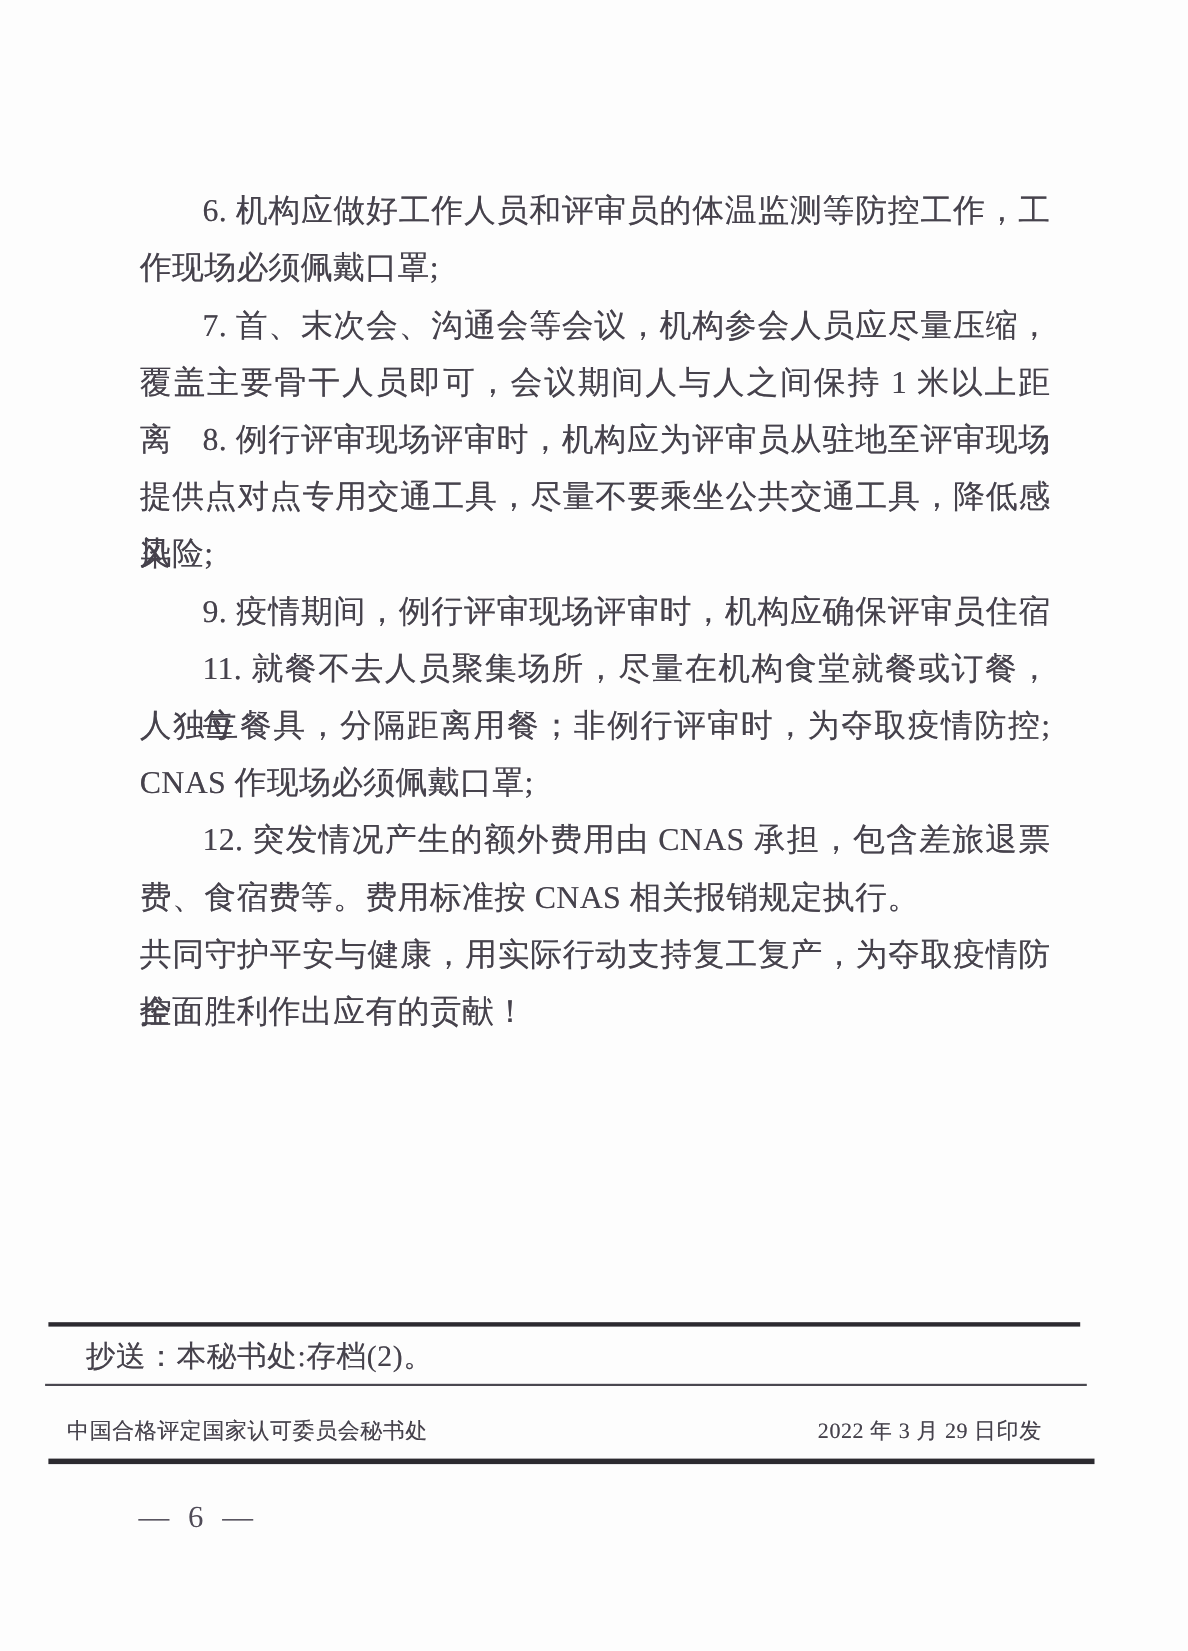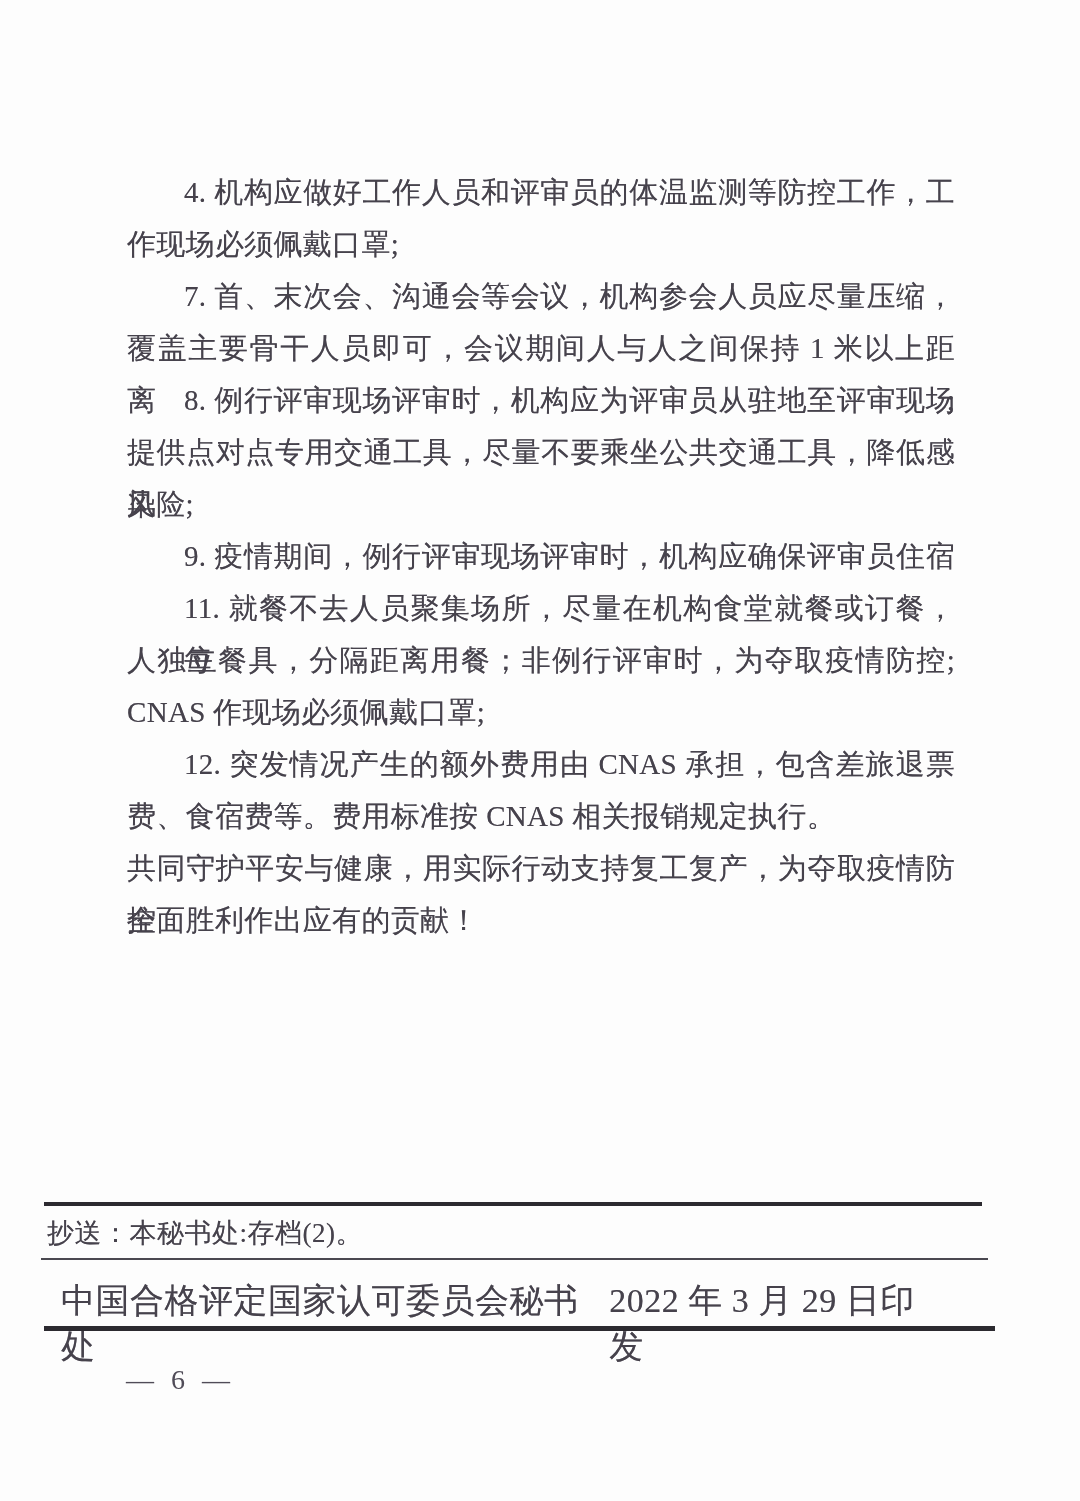--- a/index.html
+++ b/index.html
@@ -30,48 +30,48 @@
   .line.indent { padding-left: 57px; }
   .line.j { text-align: justify; text-align-last: justify; text-justify: inter-character; }
   
   .rule { position: absolute; background: #2c2a30; }
   .rule-top    { left: 44px; top: 1202px; width: 938px; height: 4px; }
   .rule-mid    { left: 41px; top: 1258px; width: 947px; height: 2px; background: #4a4850; }
   .rule-bottom { left: 44px; top: 1326px; width: 951px; height: 5px; }
   
   .cc-row {
     position: absolute;
-    left: 47px; top: 1212px;
+    left: 78px; top: 1212px;
     font-size: 27px; line-height: 42px;
     letter-spacing: 0.5px;
     text-shadow: 0 0 0.6px rgba(70,66,76,0.55);
   }
   .issuer-row {
     position: absolute;
     left: 61px; top: 1278px; width: 886px;
     display: flex; justify-content: space-between; align-items: flex-end;
-    font-size: 34px; line-height: 46px;
+    font-size: 20px; line-height: 46px;
     letter-spacing: 0.5px;
     text-shadow: 0 0 0.6px rgba(70,66,76,0.55);
   }
   .page-number {
     position: absolute;
     left: 126px; top: 1360px;
     font-size: 28px; line-height: 40px;
     letter-spacing: 5px;
     color: #504c58;
   }
 </style>
 </head>
 <body>
 
 <div class="page">
 
   <main class="doc-body">
-    <div class="line indent j">4. 机构应做好工作人员和评审员的体温监测等防控工作，工</div>
+    <div class="line indent j">6. 机构应做好工作人员和评审员的体温监测等防控工作，工</div>
     <div class="line">作现场必须佩戴口罩;</div>
     <div class="line indent j">7. 首、末次会、沟通会等会议，机构参会人员应尽量压缩，</div>
     <div class="line j">覆盖主要骨干人员即可，会议期间人与人之间保持 1 米以上距离;</div>
     <div class="line indent j">8. 例行评审现场评审时，机构应为评审员从驻地至评审现场</div>
     <div class="line j">提供点对点专用交通工具，尽量不要乘坐公共交通工具，降低感染</div>
     <div class="line">风险;</div>
     <div class="line indent j">9. 疫情期间，例行评审现场评审时，机构应确保评审员住宿</div>
     <div class="line indent j">11. 就餐不去人员聚集场所，尽量在机构食堂就餐或订餐，每</div>
     <div class="line j">人独立餐具，分隔距离用餐；非例行评审时，为夺取疫情防控;</div>
     <div class="line">CNAS 作现场必须佩戴口罩;</div>

